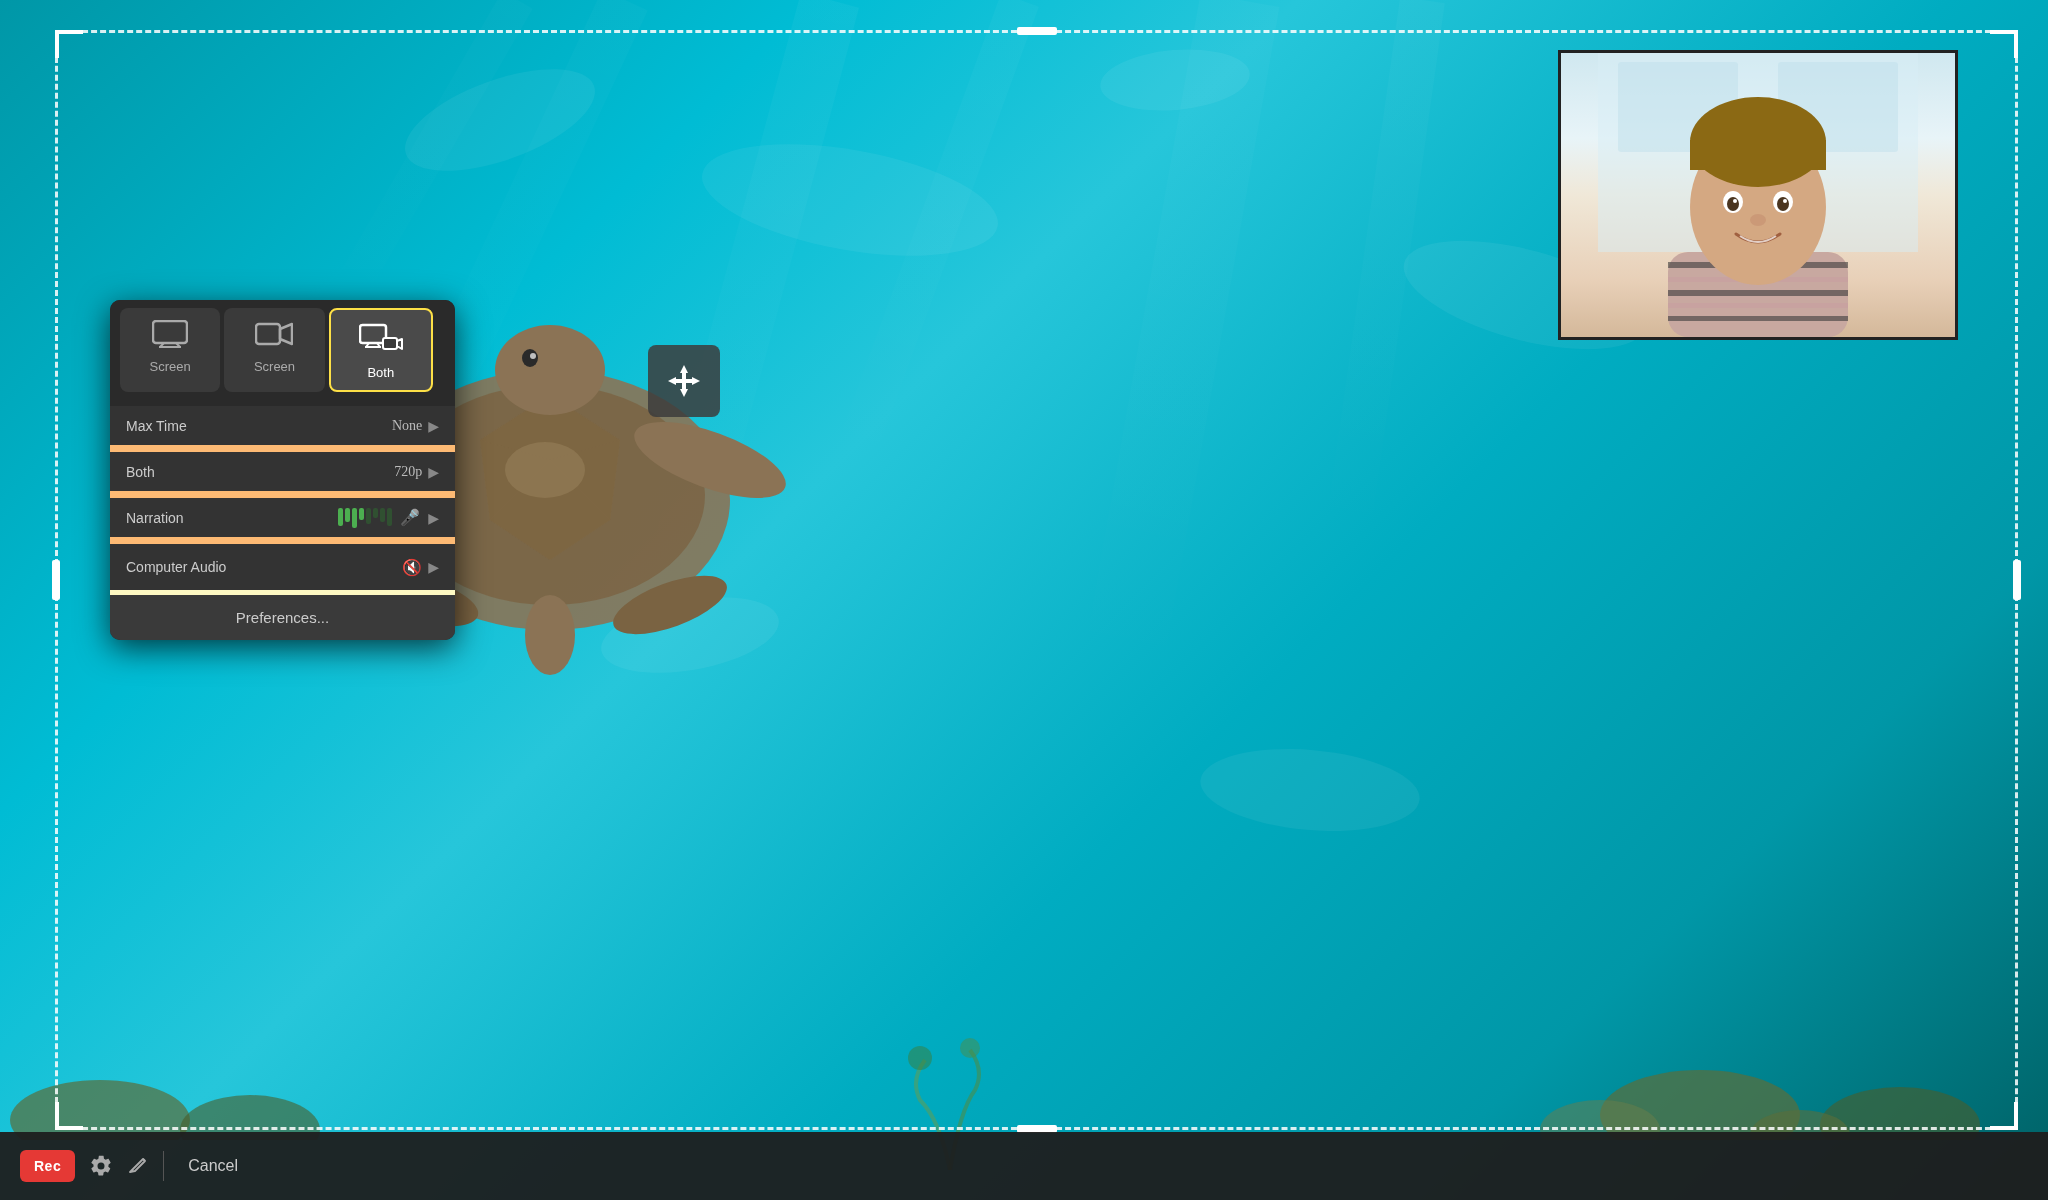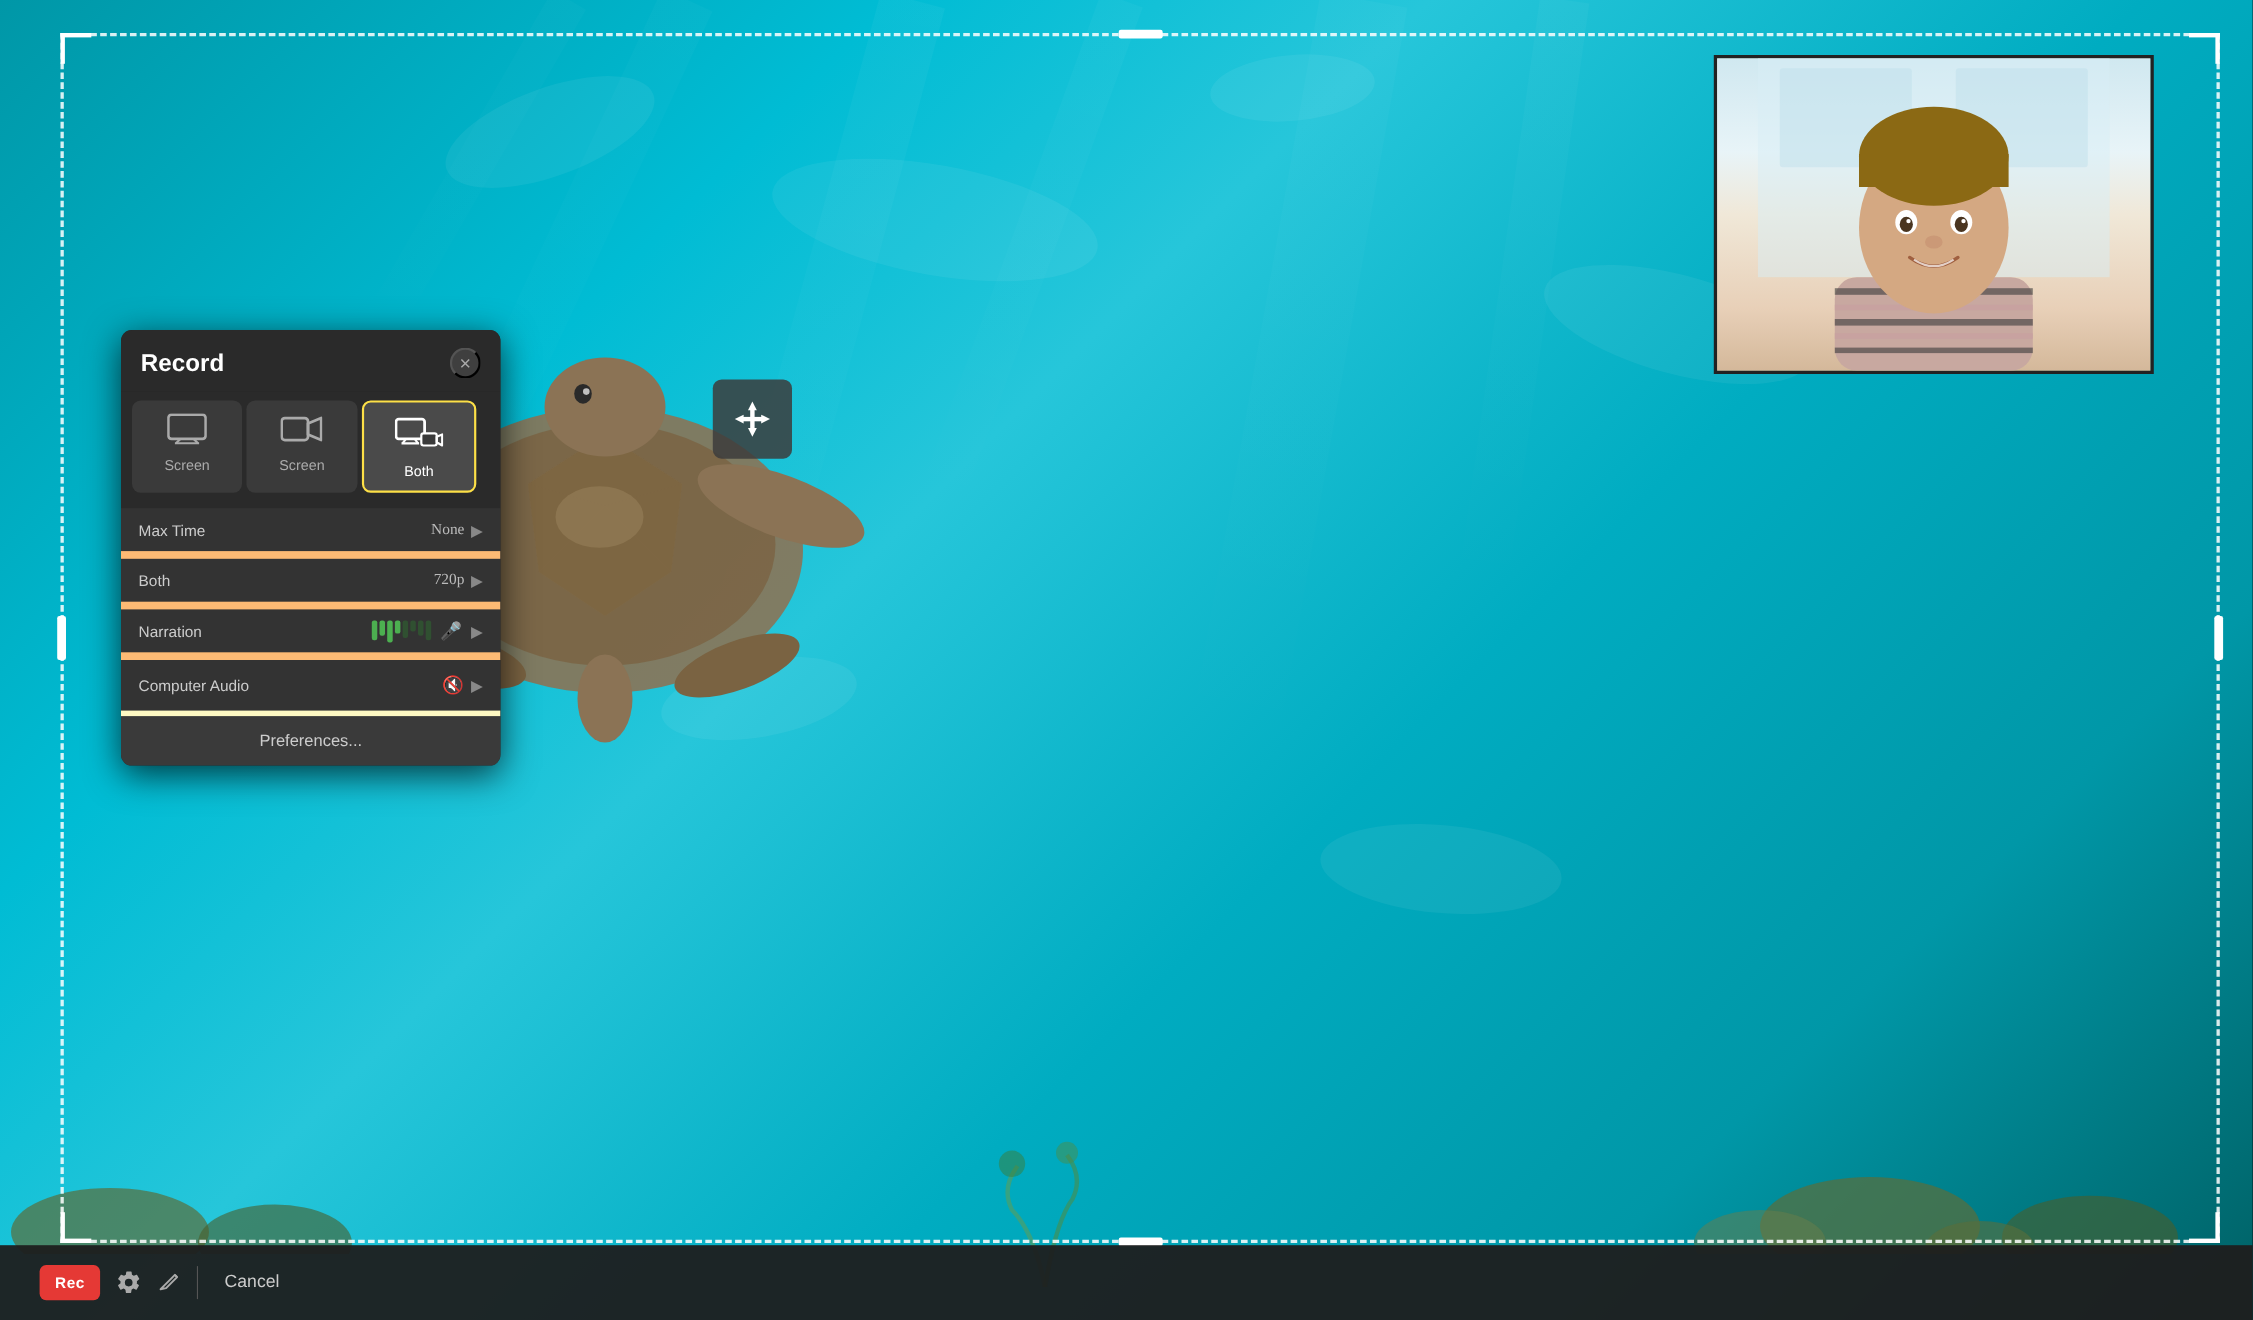--- a/index.html
+++ b/index.html
@@ -255,21 +255,21 @@
     
     #bottom-toolbar {
       position: absolute;
       bottom: 0;
       left: 0;
       right: 0;
       height: 68px;
       background: rgba(30,30,30,0.95);
       display: flex;
       align-items: center;
-      padding: 0 36px;
+      padding: 0 20px;
       gap: 14px;
       z-index: 50;
     }
 
     #rec-button {
       background: #e53935;
       color: white;
       border: none;
       border-radius: 6px;
       padding: 8px 14px;
@@ -454,24 +454,20 @@
     <polygon points="18,34 22,26 14,26"></polygon>
     <polygon points="2,18 10,14 10,22"></polygon>
     <polygon points="34,18 26,14 26,22"></polygon>
     <rect x="16" y="8" width="4" height="20"></rect>
     <rect x="8" y="16" width="20" height="4"></rect>
   </svg>
 </div>
 
 <div id="record-panel">
   
-  <div id="panel-header">
-    <span id="panel-title">Record</span>
-    <button id="close-btn">×</button>
-  </div>
 
   
   <div id="mode-buttons">
 
     <button class="mode-btn">
       <span class="icon-area">
         <svg width="36" height="28" viewBox="0 0 36 28" fill="none">
           <rect x="1" y="1" width="34" height="22" rx="3" stroke="#aaa" stroke-width="2.5"></rect>
           <line x1="12" y1="23" x2="8" y2="27" stroke="#aaa" stroke-width="2"></line>
           <line x1="24" y1="23" x2="28" y2="27" stroke="#aaa" stroke-width="2"></line>

